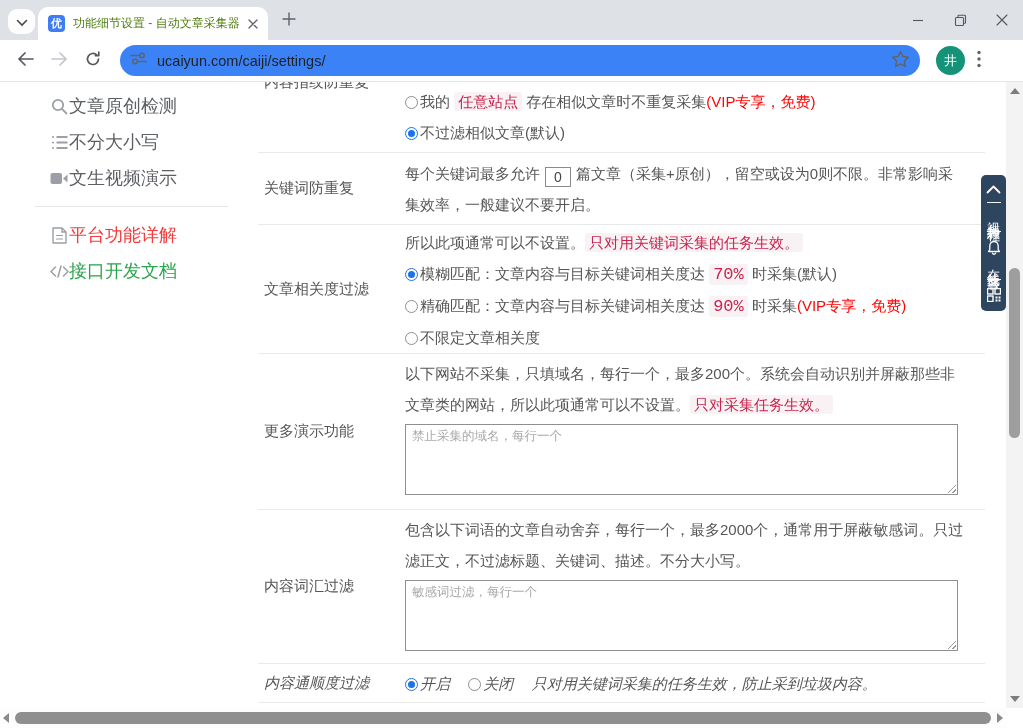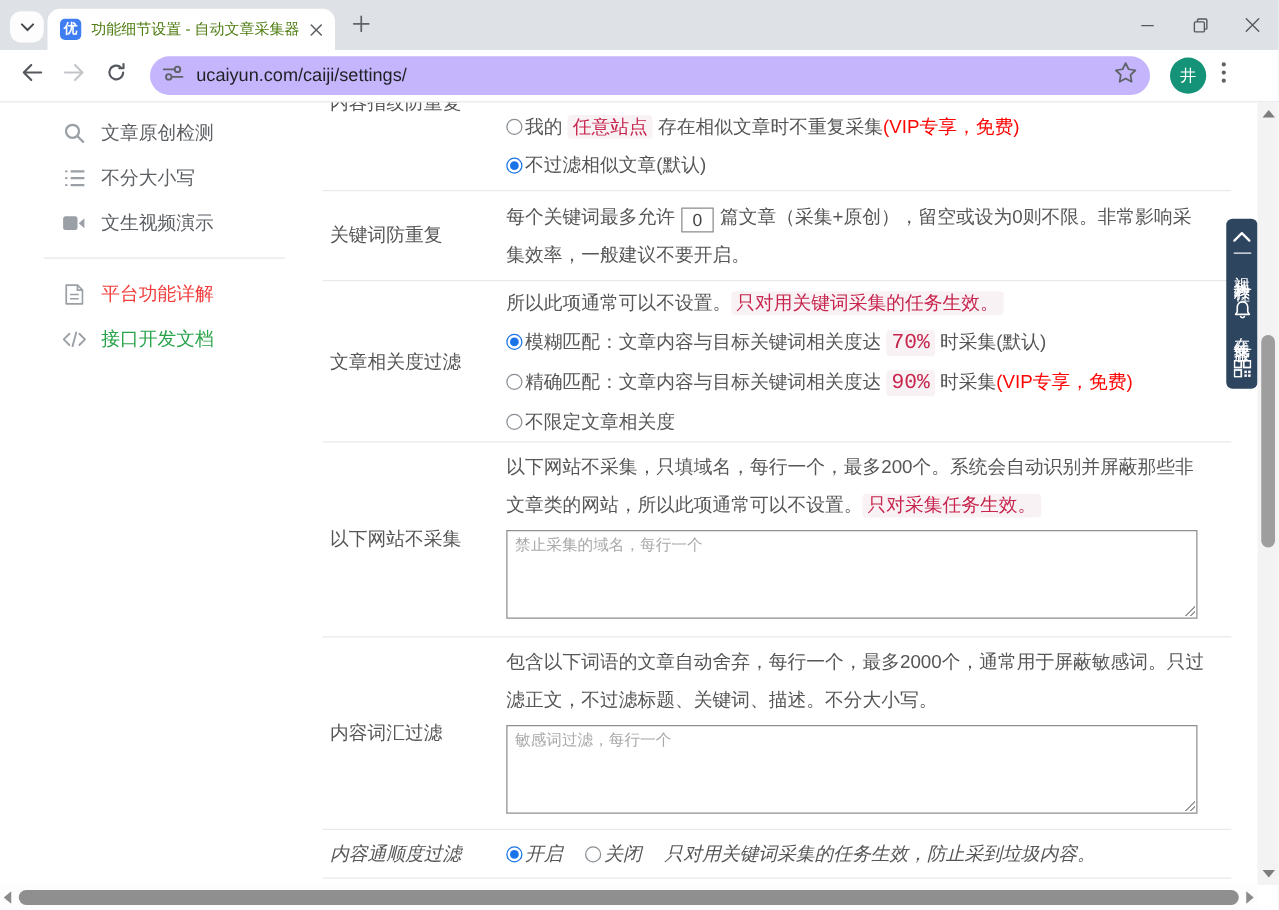--- a/index.html
+++ b/index.html
@@ -19,35 +19,35 @@
     width:168px; flex:none; }
   .tab-close { margin-left:auto; color:#5f6368; display:flex; }
   .newtab-btn { position:absolute; left:282px; top:12px; color:#5f6368; display:flex; }
   .win-controls { position:absolute; right:0; top:0; height:40px; display:flex; align-items:center; }
   .win-btn { width:42px; height:30px; display:flex; align-items:center; justify-content:center; color:#55585c; }
 
   
   .toolbar { height:42px; background:#fff; flex:none; display:flex; align-items:center;
     padding:0 10px; border-bottom:1px solid #e4e6e9; }
   .nav-btn { width:30px; height:30px; display:flex; align-items:center; justify-content:center; margin-right:4px; }
-  .omnibox { height:31px; width:800px; background:#c4b5fd; border-radius:16px; display:flex;
+  .omnibox { height:31px; width:800px; background:#3b82f6; border-radius:16px; display:flex;
     align-items:center; padding:0 10px; margin-left:8px; }
   .omnibox .url { font-size:14.5px; color:#1f2124; margin-left:10px; flex:1; }
   .avatar { width:29px; height:29px; border-radius:50%; background:#149379; color:#fff; font-size:13px;
     display:flex; align-items:center; justify-content:center; margin-left:16px; flex:none; }
   .menu-dots { margin-left:12px; display:flex; }
 
   
   .app { flex:1; background:#fff; position:relative; display:flex; overflow:hidden; }
 
   
   .sidebar { width:258px; flex:none; padding-top:6px; }
   .side-item { display:flex; align-items:center; height:36px; padding-left:49px; }
   .side-item .ic { width:20px; display:flex; justify-content:center; color:#9aa0a6; flex:none; }
-  .side-item .lbl { font-size:15px; color:#5c5f63; margin-left:12px; }
+  .side-item .lbl { font-size:18px; color:#5c5f63; margin-left:0; }
   .side-item.red .lbl { color:#f23c3c; }
   .side-item.green .lbl { color:#2aa44b; }
   .side-divider { height:1px; background:#e7e7e7; margin:10px 30px 10px 35px; }
 
   
   .main { width:727px; flex:none; color:#565656; }
   .srow { display:flex; border-bottom:1px solid #e9e9e9; }
   .srow .rlbl { width:147px; flex:none; padding-left:6px; display:flex; align-items:center;
     font-size:15px; color:#565656; }
   .srow .rcontent { width:560px; font-size:15px; line-height:31px; color:#565656; }
@@ -293,21 +293,21 @@
             <span class="radio"></span><span>精确匹配：文章内容与目标关键词相关度达 </span><span class="code mono">90%</span><span> 时采集</span><span class="vip">(VIP专享，免费)</span>
           </div>
           <div>
             <span class="radio"></span><span>不限定文章相关度</span>
           </div>
         </div>
       </div>
 
       <div class="srow r4">
         <div class="rlbl">
-            <span>以下网站不采集</span>
+            <span>更多演示功能</span>
           </div>
         <div class="rcontent">
           <div>
             <span>以下网站不采集，只填域名，每行一个，最多200个。系统会自动识别并屏蔽那些非文章类的网站，所以此项通常可以不设置。</span><span class="code">只对采集任务生效。</span>
           </div>
           <div class="ta-wrap">
             <textarea placeholder="禁止采集的域名，每行一个" style=""></textarea>
             <span class="grip"></span>
           </div>
         </div>

